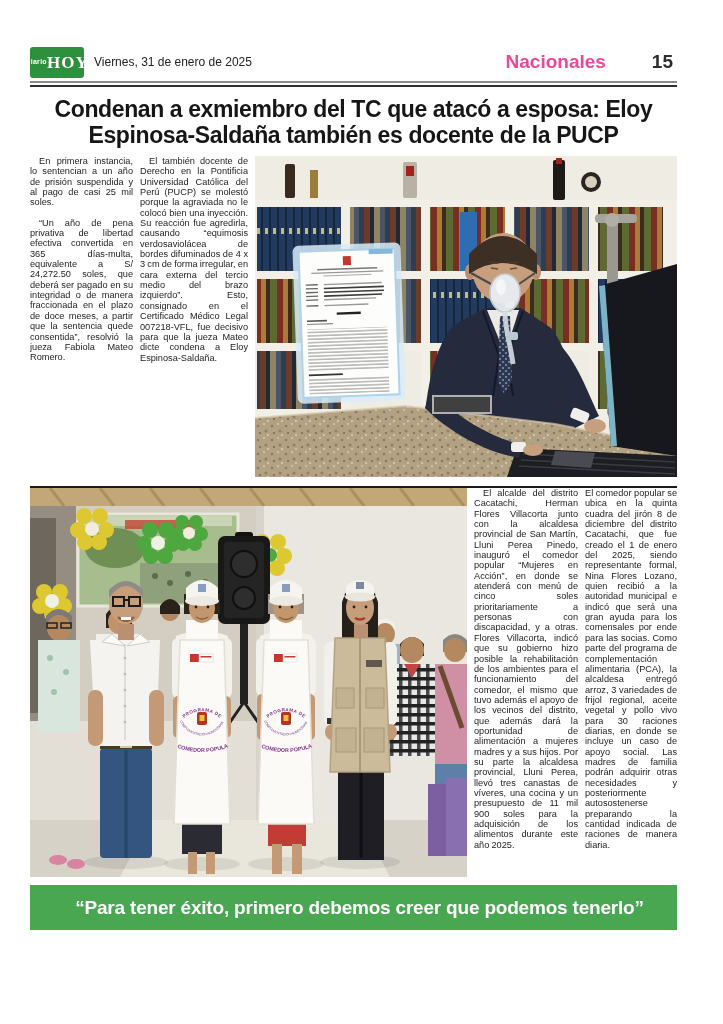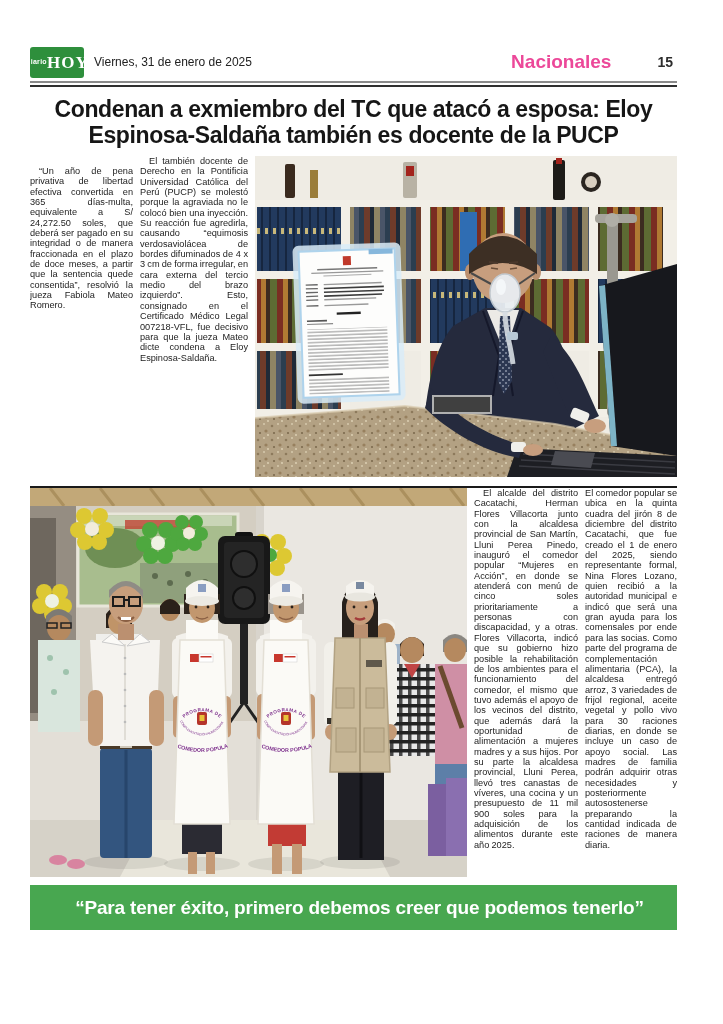--- a/index.html
+++ b/index.html
@@ -9,21 +9,21 @@
 
   
   .masthead{display:flex;align-items:center;height:32px;}
   .logo-box{width:54px;height:31px;border-radius:3px;display:flex;flex-direction:row;
             align-items:center;justify-content:center;background:#2e8f3c;flex:none;}
   .logo-small{font-size:7px;font-weight:bold;color:#fff;line-height:8px;letter-spacing:.3px;}
   .logo-big{font-family:"Liberation Serif",serif;font-size:17px;font-weight:bold;color:#fff;line-height:17px;letter-spacing:1px;}
   .date{font-size:12px;margin-left:10px;color:#222;}
   .spacer{flex:1;}
   .section{font-size:19px;font-weight:bold;color:#ec4899;}
-  .pagenum{font-size:14px;font-weight:bold;color:#2d2d2d;margin-left:46px;margin-right:4px;}
+  .pagenum{font-size:19px;font-weight:bold;color:#2d2d2d;margin-left:46px;margin-right:4px;}
   .mast-rule{height:2px;border-top:2px solid #8a8a8a;border-bottom:2px solid #2f2f2f;margin-top:3px;}
 
   
   .headline{font-size:23px;font-weight:bold;text-align:center;line-height:26px;
             letter-spacing:-0.4px;color:#161616;margin:9px 4px 8px;}
 
   
   .a-row{display:flex;gap:7px;overflow:hidden;}
   .a1-row{height:321px;}
   .a2-row{height:389px;}
@@ -57,20 +57,21 @@
       <div class="spacer"></div>
       <div class="section">Nacionales</div>
       <div class="pagenum">15</div>
     </div>
     <div class="mast-rule"></div>
 
     <div class="headline">Condenan a exmiembro del TC que atacó a esposa: Eloy Espinosa-Saldaña también es docente de la PUCP</div>
 
     <div class="a-row a1-row">
       <div class="col c1">
+        <p class="body-p">En primera instancia, lo sentencian a un año de prisión suspendida y al pago de casi 25 mil soles.</p>
         <p class="body-p gap-top">“Un año de pena privativa de libertad efectiva convertida en 365 días-multa, equivalente a S/ 24,272.50 soles, que deberá ser pagado en su integridad o de manera fraccionada en el plazo de doce meses, a partir que la sentencia quede consentida”, resolvió la jueza  Fabiola Mateo Romero.</p>
 
       </div>
       <div class="col c2">
         <p class="body-p">El también docente de Derecho en la Pontificia Universidad Católica del Perú (PUCP) se molestó porque la agraviada no le colocó bien una inyección. Su reacción fue agredirla, causando “equimosis verdosaviolácea de bordes difuminados de 4 x 3 cm de forma irregular, en cara externa del tercio medio del brazo izquierdo”. Esto, consignado en el Certificado Médico Legal 007218-VFL, fue decisivo para que la jueza Mateo dicte condena a Eloy Espinosa-Saldaña.</p>
       </div>
 
       <div class="photo-frame">
         <svg width="422" height="321" viewBox="0 0 422 321">
           <defs>

